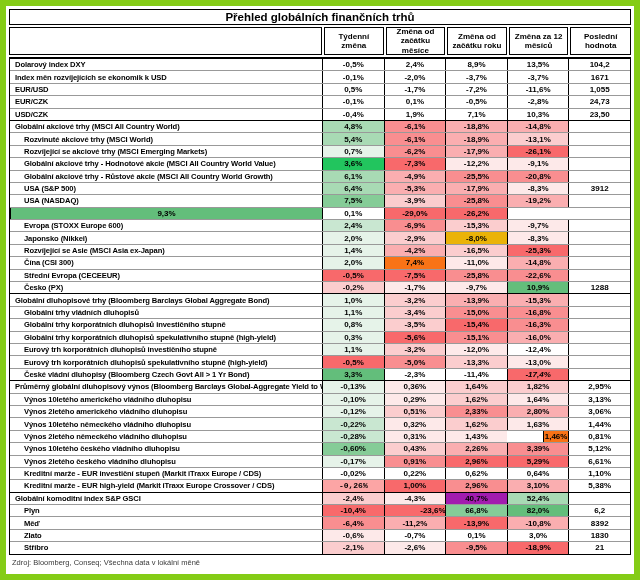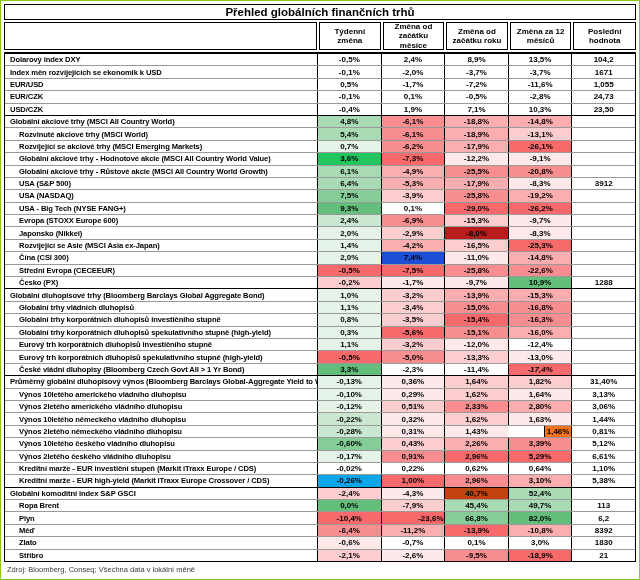--- a/index.html
+++ b/index.html
@@ -1,17 +1,17 @@
 <!DOCTYPE html>
 <html><head>
 <meta charset="utf-8">
 <style>
   html,body{margin:0;padding:0;background:#fff;}
   body{width:640px;height:580px;position:relative;font-family:"Liberation Sans",sans-serif;color:#000;}
-  .frame{position:absolute;inset:0;border:1px solid #84cc16;box-sizing:border-box;padding:3px 3px 0 3px;background:#fff;}
+  .frame{position:absolute;inset:0;border:6px solid #84cc16;box-sizing:border-box;padding:3px 3px 0 3px;background:#fff;}
   .title-box{border:1.5px solid #000;height:16px;display:flex;align-items:center;justify-content:center;
     font-weight:bold;font-size:11.5px;box-sizing:border-box;margin-bottom:2px;}
   .hdr{display:grid;grid-template-columns:314px 1fr 1fr 1fr 1fr 1fr;height:28px;margin-bottom:2px;}
   .hdr-cell{border:1.5px solid #000;margin:0 1px;box-sizing:border-box;display:flex;align-items:center;justify-content:center;
     text-align:center;font-weight:bold;font-size:8px;line-height:1.15;padding:0 2px;overflow:hidden;}
   .hdr-cell:first-child{margin-left:0;}
   .hdr-cell:last-child{margin-right:0;}
   .grid{border:1.5px solid #000;box-sizing:border-box;}
   .row{display:grid;grid-template-columns:312px 1fr 1fr 1fr 1fr 1fr;height:12.4px;box-sizing:border-box;
     border-top:1px solid #999;}
@@ -130,55 +130,54 @@
       </div>
       <div class="row">
         <div class="cell label ind">USA (NASDAQ)</div>
         <div class="cell num" style="background: rgb(133, 204, 151);">7,5%</div>
         <div class="cell num" style="background: rgb(251, 205, 206);">-3,9%</div>
         <div class="cell num" style="background: rgb(249, 142, 144);">-25,8%</div>
         <div class="cell num" style="background: rgb(250, 174, 176);">-19,2%</div>
         <div class="cell num"></div>
       </div>
       <div class="row">
-        <div class="cell label ind">USA - Big Tech (NYSE FANG+)</div>
         <div class="cell num" style="background: rgb(99, 190, 123);">9,3%</div>
         <div class="cell num" style="background: rgb(255, 255, 255);">0,1%</div>
         <div class="cell num" style="background: rgb(248, 105, 107);">-29,0%</div>
         <div class="cell num" style="background: rgb(248, 105, 107);">-26,2%</div>
         <div class="cell num"></div>
       </div>
       <div class="row">
         <div class="cell label ind">Evropa (STOXX Europe 600)</div>
         <div class="cell num" style="background: rgb(201, 231, 209);">2,4%</div>
         <div class="cell num" style="background: rgb(249, 142, 144);">-6,9%</div>
         <div class="cell num" style="background: rgb(251, 205, 206);">-15,3%</div>
         <div class="cell num" style="background: rgb(253, 233, 233);">-9,7%</div>
         <div class="cell num"></div>
       </div>
       <div class="row">
         <div class="cell label ind">Japonsko (Nikkei)</div>
         <div class="cell num" style="background: rgb(230, 243, 233);">2,0%</div>
         <div class="cell num" style="background: rgb(251, 205, 206);">-2,9%</div>
-        <div class="cell num" style="background: #b91c1c;">-8,0%</div>
+        <div class="cell num" style="background: #eab308;">-8,0%</div>
         <div class="cell num" style="background: rgb(253, 233, 233);">-8,3%</div>
         <div class="cell num"></div>
       </div>
       <div class="row">
         <div class="cell label ind">Rozvíjející se Asie (MSCI Asia ex-Japan)</div>
         <div class="cell num" style="background: rgb(230, 243, 233);">1,4%</div>
         <div class="cell num" style="background: rgb(250, 174, 176);">-4,2%</div>
         <div class="cell num" style="background: rgb(251, 205, 206);">-16,5%</div>
         <div class="cell num" style="background: rgb(248, 105, 107);">-25,3%</div>
         <div class="cell num"></div>
       </div>
       <div class="row">
         <div class="cell label ind">Čína (CSI 300)</div>
         <div class="cell num" style="background: rgb(230, 243, 233);">2,0%</div>
-        <div class="cell num" style="background: #1d4ed8;">7,4%</div>
+        <div class="cell num" style="background: #f97316;">7,4%</div>
         <div class="cell num" style="background: rgb(253, 233, 233);">-11,0%</div>
         <div class="cell num" style="background: rgb(250, 174, 176);">-14,8%</div>
         <div class="cell num"></div>
       </div>
       <div class="row">
         <div class="cell label ind">Střední Evropa (CECEEUR)</div>
         <div class="cell num" style="background: rgb(248, 105, 107);">-0,5%</div>
         <div class="cell num" style="background: rgb(248, 105, 107);">-7,5%</div>
         <div class="cell num" style="background: rgb(249, 142, 144);">-25,8%</div>
         <div class="cell num" style="background: rgb(249, 142, 144);">-22,6%</div>
@@ -247,21 +246,21 @@
         <div class="cell num" style="background: rgb(255, 255, 255);">-11,4%</div>
         <div class="cell num" style="background: rgb(248, 105, 107); font-style: italic;">-17,4%</div>
         <div class="cell num"></div>
       </div>
       <div class="row sec">
         <div class="cell label">Průměrný globální dluhopisový výnos (Bloomberg Barclays Global-Aggregate Yield to Worst)</div>
         <div class="cell num" style="background: rgb(230, 243, 233);">-0,13%</div>
         <div class="cell num" style="background: rgb(253, 233, 233);">0,36%</div>
         <div class="cell num" style="background: rgb(251, 205, 206);">1,64%</div>
         <div class="cell num" style="background: rgb(251, 205, 206);">1,82%</div>
-        <div class="cell num">31,40%</div>
+        <div class="cell num">2,95%</div>
       </div>
       <div class="row">
         <div class="cell label ind">Výnos 10letého amerického vládního dluhopisu</div>
         <div class="cell num" style="background: rgb(230, 243, 233);">-0,10%</div>
         <div class="cell num" style="background: rgb(253, 233, 233);">0,29%</div>
         <div class="cell num" style="background: rgb(251, 205, 206);">1,62%</div>
         <div class="cell num" style="background: rgb(253, 233, 233);">1,64%</div>
         <div class="cell num">3,13%</div>
       </div>
       <div class="row">
@@ -307,41 +306,33 @@
       <div class="row">
         <div class="cell label ind">Kreditní marže - EUR investiční stupeň (Markit iTraxx Europe / CDS)</div>
         <div class="cell num" style="background: rgb(255, 255, 255);">-0,02%</div>
         <div class="cell num" style="background: rgb(255, 255, 255);">0,22%</div>
         <div class="cell num" style="background: rgb(255, 255, 255);">0,62%</div>
         <div class="cell num" style="background: rgb(255, 255, 255);">0,64%</div>
         <div class="cell num">1,10%</div>
       </div>
       <div class="row">
         <div class="cell label ind">Kreditní marže - EUR high-yield (Markit iTraxx Europe Crossover / CDS)</div>
-        <div class="cell num" style="background: #0ea5e9;">-0,26%</div>
+        <div class="cell num" style="background: #fca5a5; font-family: Liberation Mono, monospace;">-0,26%</div>
         <div class="cell num" style="background: rgb(248, 105, 107);">1,00%</div>
         <div class="cell num" style="background: rgb(249, 142, 144);">2,96%</div>
         <div class="cell num" style="background: rgb(250, 174, 176);">3,10%</div>
         <div class="cell num">5,38%</div>
       </div>
       <div class="row sec">
         <div class="cell label">Globální komoditní index S&amp;P GSCI</div>
         <div class="cell num" style="background: rgb(251, 205, 206);">-2,4%</div>
         <div class="cell num" style="background: rgb(253, 233, 233);">-4,3%</div>
-        <div class="cell num" style="background: #c2410c;">40,7%</div>
+        <div class="cell num" style="background: #a21caf;">40,7%</div>
         <div class="cell num" style="background: rgb(168, 218, 180);">52,4%</div>
         <div class="cell num"></div>
-      </div>
-      <div class="row">
-        <div class="cell label ind">Ropa Brent</div>
-        <div class="cell num" style="background: rgb(99, 190, 123);">0,0%</div>
-        <div class="cell num" style="background: rgb(251, 205, 206);">-7,9%</div>
-        <div class="cell num" style="background: rgb(168, 218, 180);">45,4%</div>
-        <div class="cell num" style="background: rgb(168, 218, 180);">49,7%</div>
-        <div class="cell num">113</div>
       </div>
       <div class="row">
         <div class="cell label ind">Plyn</div>
         <div class="cell num" style="background: rgb(248, 105, 107);">-10,4%</div>
         <div class="cell num" style="background: rgb(248, 105, 107); padding-left: 36px;">-23,6%</div>
         <div class="cell num" style="background: rgb(133, 204, 151);">66,8%</div>
         <div class="cell num" style="background: rgb(99, 190, 123);">82,0%</div>
         <div class="cell num">6,2</div>
       </div>
       <div class="row">

